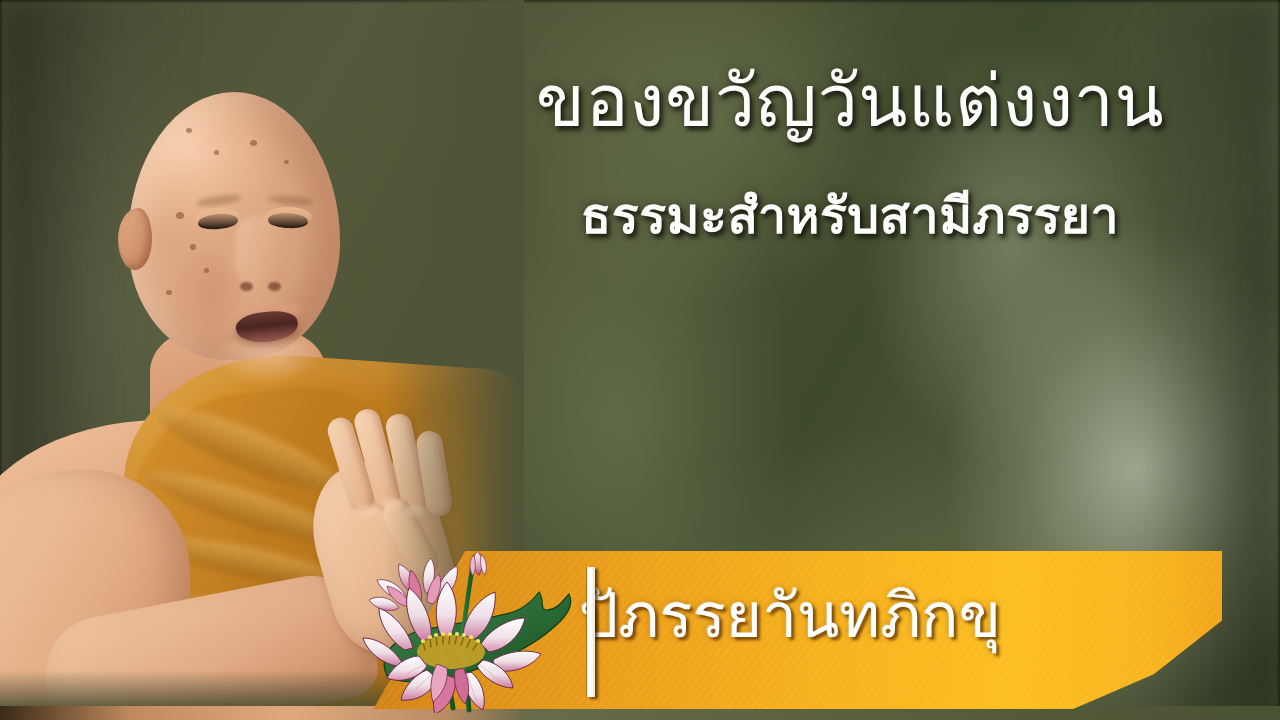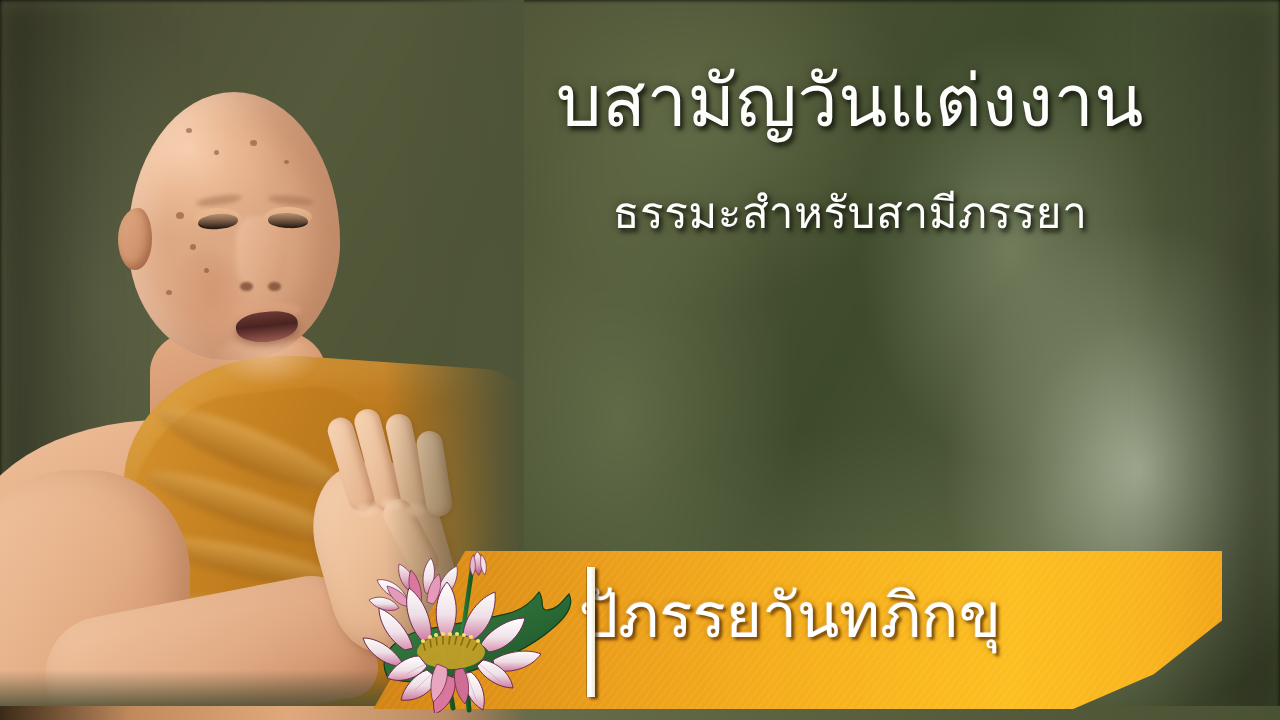--- a/index.html
+++ b/index.html
@@ -223,21 +223,21 @@
     color:#fdfdfb;
     font-weight:400;
     letter-spacing:.5px;
     text-shadow:
       3px 4px 4px rgba(20,24,12,.85),
       0 0 10px rgba(30,34,18,.55),
       1px 1px 0 rgba(60,60,40,.5);
     white-space:nowrap;
   }
   .title-1{ font-size:72px; line-height:1.22; }
-  .title-2{ font-size:44px; line-height:1.22; margin-top:40px; }
+  .title-2{ font-size:50px; line-height:1.22; margin-top:40px;font-weight:bold; }
 
   
   .banner{
     position:absolute; left:347px; top:551px; width:875px; height:158px;
     z-index:60;
     -webkit-clip-path: polygon(3.0% 100%, 13.5% 0%, 100% 0%, 100% 44%, 92.2% 78%, 83.0% 100%);
     clip-path: polygon(3.0% 100%, 13.5% 0%, 100% 0%, 100% 44%, 92.2% 78%, 83.0% 100%);
     background:
       repeating-linear-gradient(128deg, rgba(255,255,255,.055) 0 2px, rgba(0,0,0,0) 2px 6px),
       linear-gradient(92deg,#cf7f16 0%, #dd8f17 14%, #eda01a 32%, #f8b21c 55%, #fcbe21 76%, #f9b41d 92%, #f2a518 100%);
@@ -346,21 +346,21 @@
         <div class="knuckle" style="left:82px;top:98px;"></div>
         <div class="knuckle" style="left:106px;top:104px;"></div>
       </div>
 
     </div>
     <div class="monk-fade"></div>
     <div class="monk-fade-b"></div>
   </div>
 
   <div class="titles">
-    <div class="title-line title-1">บสามัญวันแต่งงาน</div>
+    <div class="title-line title-1">ของขวัญวันแต่งงาน</div>
     <div class="title-line title-2">ธรรมะสำหรับสามีภรรยา</div>
   </div>
 
   <div class="banner">
     <div class="banner-inner">
       <div class="divider"></div>
       <div class="banner-text">ปัภรรยาันทภิกขุ</div>
     </div>
   </div>
 

